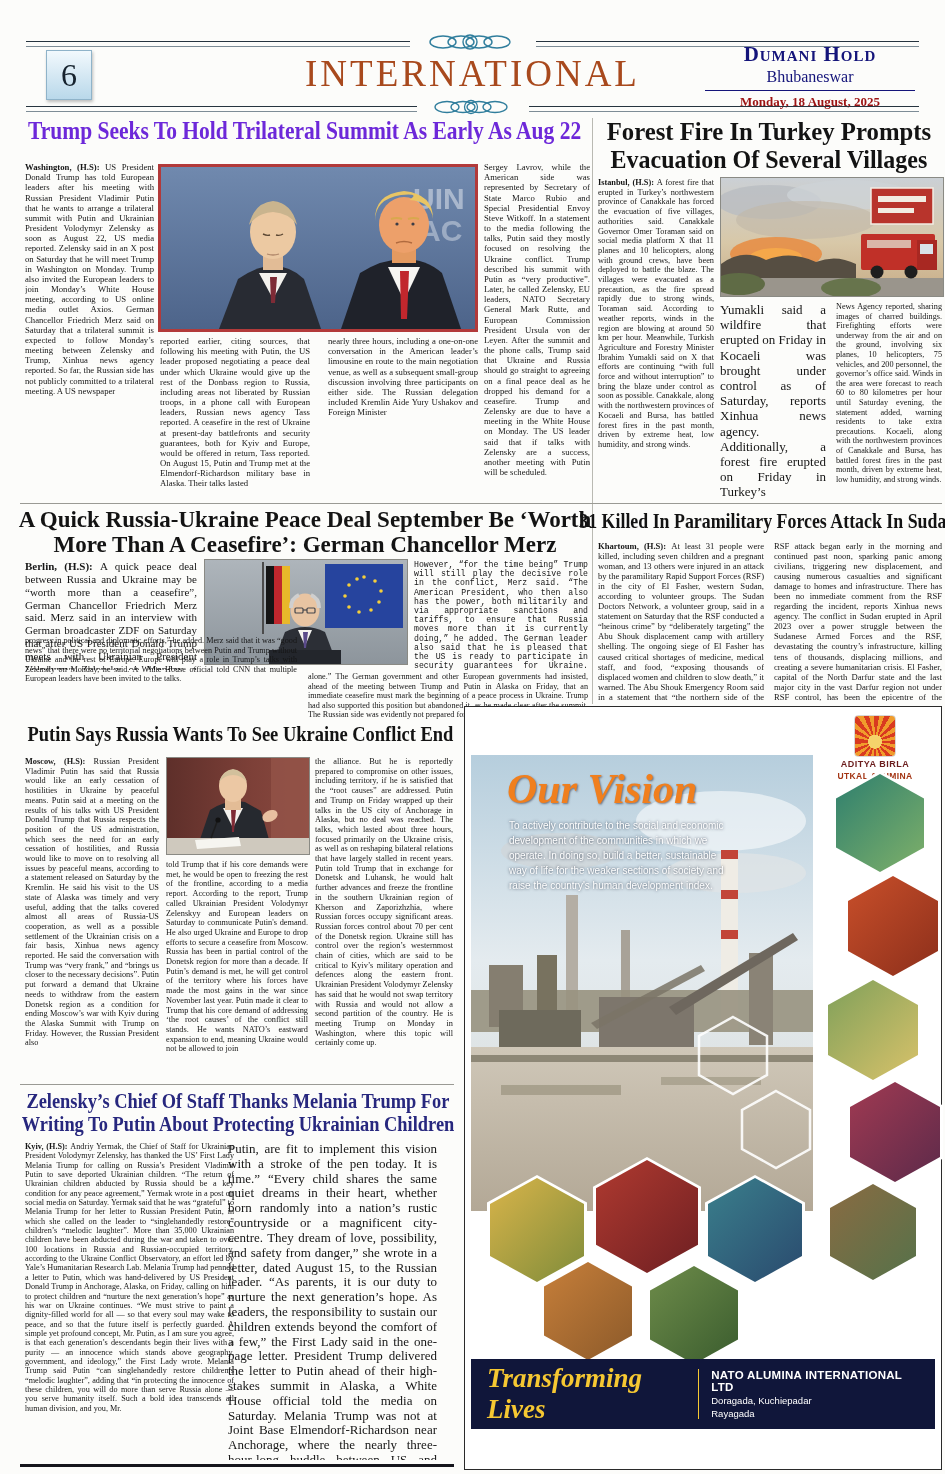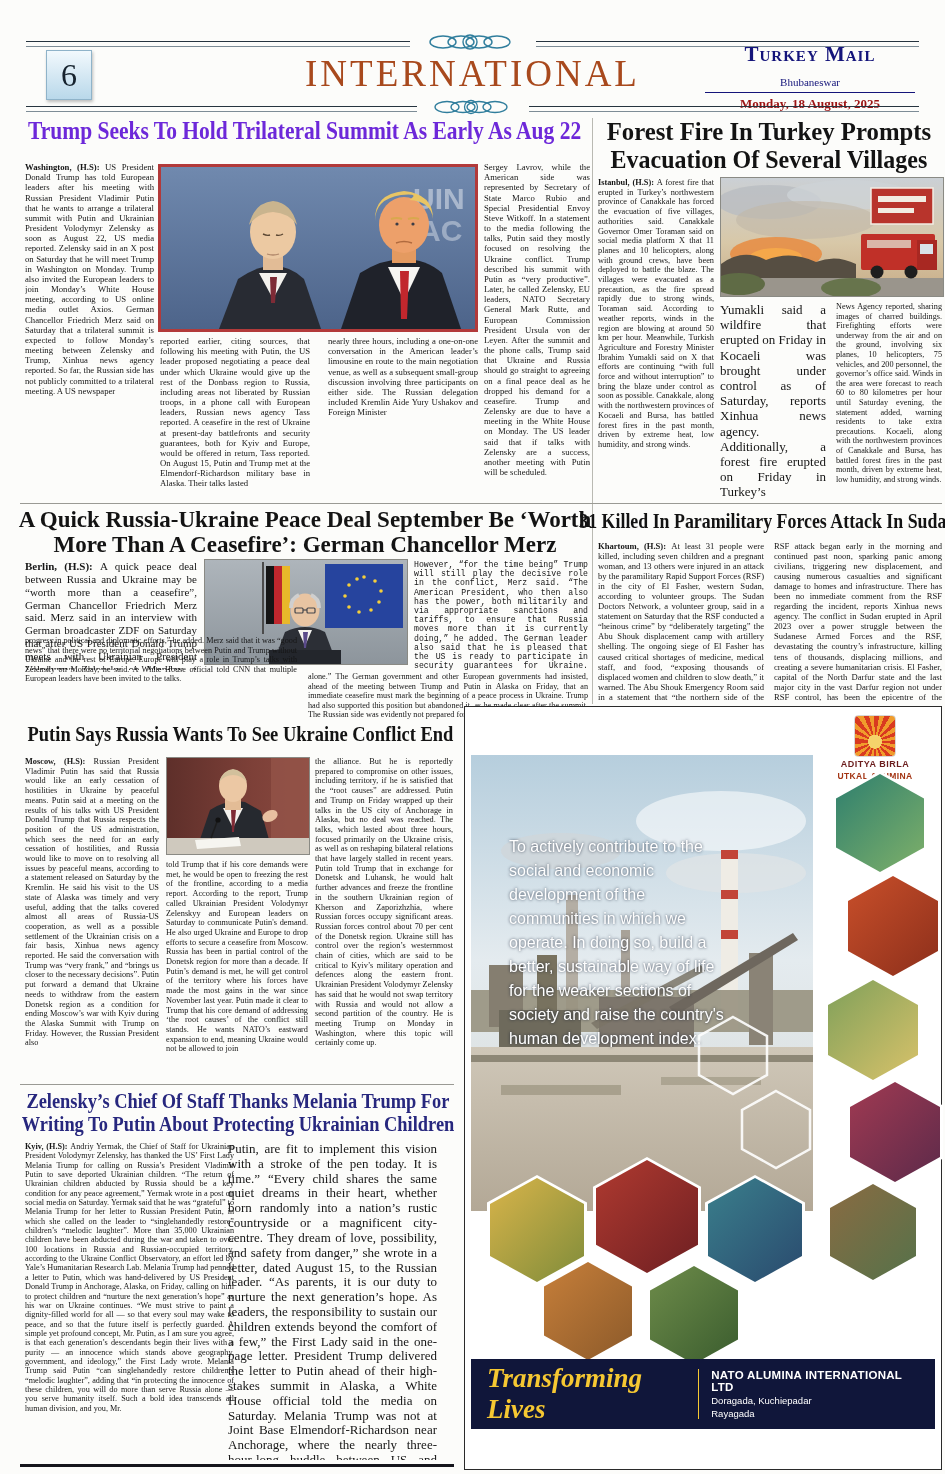--- a/index.html
+++ b/index.html
@@ -9,21 +9,21 @@
   .orn-row{position:absolute;left:26px;right:26px;display:flex;align-items:center;gap:8px;}
   .orn-line{flex:1;height:4px;border-top:1.4px solid #26343f;border-bottom:1px solid #7d8c96;}
   .pagenum{position:absolute;left:46px;top:50px;width:44px;height:48px;
            background:linear-gradient(180deg,#f2f9fd,#b9d8ea);border:1px solid #8fb3c9;
            box-shadow:1px 2px 3px rgba(0,0,0,.25);display:flex;align-items:center;justify-content:center;
            font-size:32px;color:#16232e;}
   .section-title{position:absolute;left:0;right:0;top:52px;text-align:center;
            font-size:37px;letter-spacing:3px;color:#a8491d;font-weight:normal;}
   .masthead{position:absolute;right:30px;top:42px;width:210px;text-align:center;}
   .masthead .mh-name{font-variant:small-caps;font-weight:bold;font-size:21px;color:#14147a;letter-spacing:1px;}
-  .masthead .mh-city{font-size:11px;color:#14147a;margin-top:9px;}
+  .masthead .mh-city{font-size:16px;color:#14147a;margin-top:1px;}
   .masthead .mh-rule{height:0;border-top:1.3px solid #14147a;margin:4px 0 3px 0;}
   .masthead .mh-date{font-size:13px;font-weight:bold;color:#9c1313;}
   
   .headline{position:absolute;font-weight:bold;display:flex;flex-direction:column;align-items:center;}
   .squeeze{display:inline-block;white-space:nowrap;transform-origin:center top;}
   .h-red{color:#6d28d9;} .h-black{color:#131313;} .h-navy{color:#27277e;}
   
   .txt{position:absolute;text-align:justify;overflow:hidden;line-height:1.17;}
   .txt .dl{font-weight:bold;}
   
@@ -40,21 +40,21 @@
       border:1.5px solid #2a2a2a;box-sizing:border-box;font-family:"Liberation Sans",sans-serif;}
   .ad-logo{position:absolute;right:10px;top:8px;width:112px;display:flex;flex-direction:column;align-items:center;gap:2px;}
   .sunburst{width:40px;height:40px;border-radius:4px;
      background:radial-gradient(circle at 50% 64%, #f5d36b 0 7px, rgba(0,0,0,0) 7px),
      repeating-conic-gradient(from -90deg at 50% 64%, #d93a20 0 11deg, #f09c2c 11deg 22deg);
      border:1px solid #d8d8d8;}
   .ad-brand{font-size:9px;font-weight:bold;color:#6b1d1d;letter-spacing:.5px;}
   .ad-brand-sub{font-size:8.5px;font-weight:bold;color:#a33413;letter-spacing:.4px;}
   .vision-title{position:absolute;left:42px;top:58px;font-family:"Liberation Serif",serif;
       font-style:italic;font-weight:bold;font-size:42px;color:#f07f1e;text-shadow:1px 1px 2px rgba(40,40,60,.55);}
-  .vision-text{position:absolute;left:44px;top:128px;width:224px;color:#ffffff;font-size:16px;
+  .vision-text{position:absolute;left:44px;top:111px;width:224px;color:#ffffff;font-size:10px;
       line-height:1.5;text-shadow:0 0 3px rgba(20,30,50,.8);}
   .hex{position:absolute;background:#ffffff;clip-path:polygon(50% 0,100% 25%,100% 75%,50% 100%,0 75%,0 25%);}
   .hex i{position:absolute;inset:3px;clip-path:polygon(50% 0,100% 25%,100% 75%,50% 100%,0 75%,0 25%);display:block;}
   .ad-strip{position:absolute;left:6px;right:6px;top:652px;height:70px;background:#10163a;
       display:flex;align-items:center;justify-content:space-between;padding:0 16px;box-sizing:border-box;}
   .tagline{font-family:"Liberation Serif",serif;font-style:italic;font-weight:bold;font-size:27px;color:#f6c832;}
   .ad-co{text-align:left;color:#fff;border-left:1.5px solid #f6c832;padding-left:12px;}
   .ad-co .co-name{font-size:11.5px;font-weight:bold;letter-spacing:.3px;}
   .ad-co .co-addr{font-size:9.5px;margin-top:2px;}
 </style>
@@ -76,21 +76,21 @@
           </g>
         </svg>
     </span>
     <div class="orn-line"></div>
   </div>
 
   <div class="pagenum">6</div>
   <div class="section-title">INTERNATIONAL</div>
 
   <div class="masthead">
-    <div class="mh-name">Turkey Mail</div>
+    <div class="mh-name">Dumani Hold</div>
     <div class="mh-city">Bhubaneswar</div>
     <div class="mh-rule"></div>
     <div class="mh-date">Monday, 18 August, 2025</div>
   </div>
 
   <div class="orn-row" style="top:99px;">
     <div class="orn-line"></div>
     <span>
       <svg width="96" height="16" viewBox="0 0 96 16">
           <g fill="none" stroke="#2f7d9c" stroke-width="1.3">
@@ -375,20 +375,21 @@
         <rect x="0" y="300" width="342" height="7" fill="#8d8776"></rect>
         <rect x="30" y="330" width="120" height="10" fill="#a09884" opacity=".8"></rect>
         <rect x="190" y="322" width="100" height="8" fill="#a09884" opacity=".7"></rect>
         <g fill="none" stroke="#ffffff" stroke-width="2.5" opacity=".9">
           <path d="M262,262 L296,281 L296,320 L262,339 L228,320 L228,281 Z"></path>
           <path d="M305,336 L339,355 L339,394 L305,413 L271,394 L271,355 Z"></path>
         </g>
       </svg>
     </div>
 
+    <div class="vision-title">Our Vision</div>
     <div class="vision-text">To actively contribute to the social and economic development of the communities in which we operate. In doing so, build a better, sustainable way of life for the weaker sections of society and raise the country's human development index.</div>
 
     <div class="hex" style="left:368px;top:64px;width:94px;height:104px;">
         <i style="background:linear-gradient(135deg,#2e7f6e,#7fb069);"></i>
       </div>
     <div class="hex" style="left:380px;top:166px;width:96px;height:106px;">
         <i style="background:linear-gradient(135deg,#c94f2a,#8c2f1b);"></i>
       </div>
     <div class="hex" style="left:360px;top:270px;width:96px;height:106px;">
         <i style="background:linear-gradient(135deg,#7fa05a,#d9c26a);"></i>

